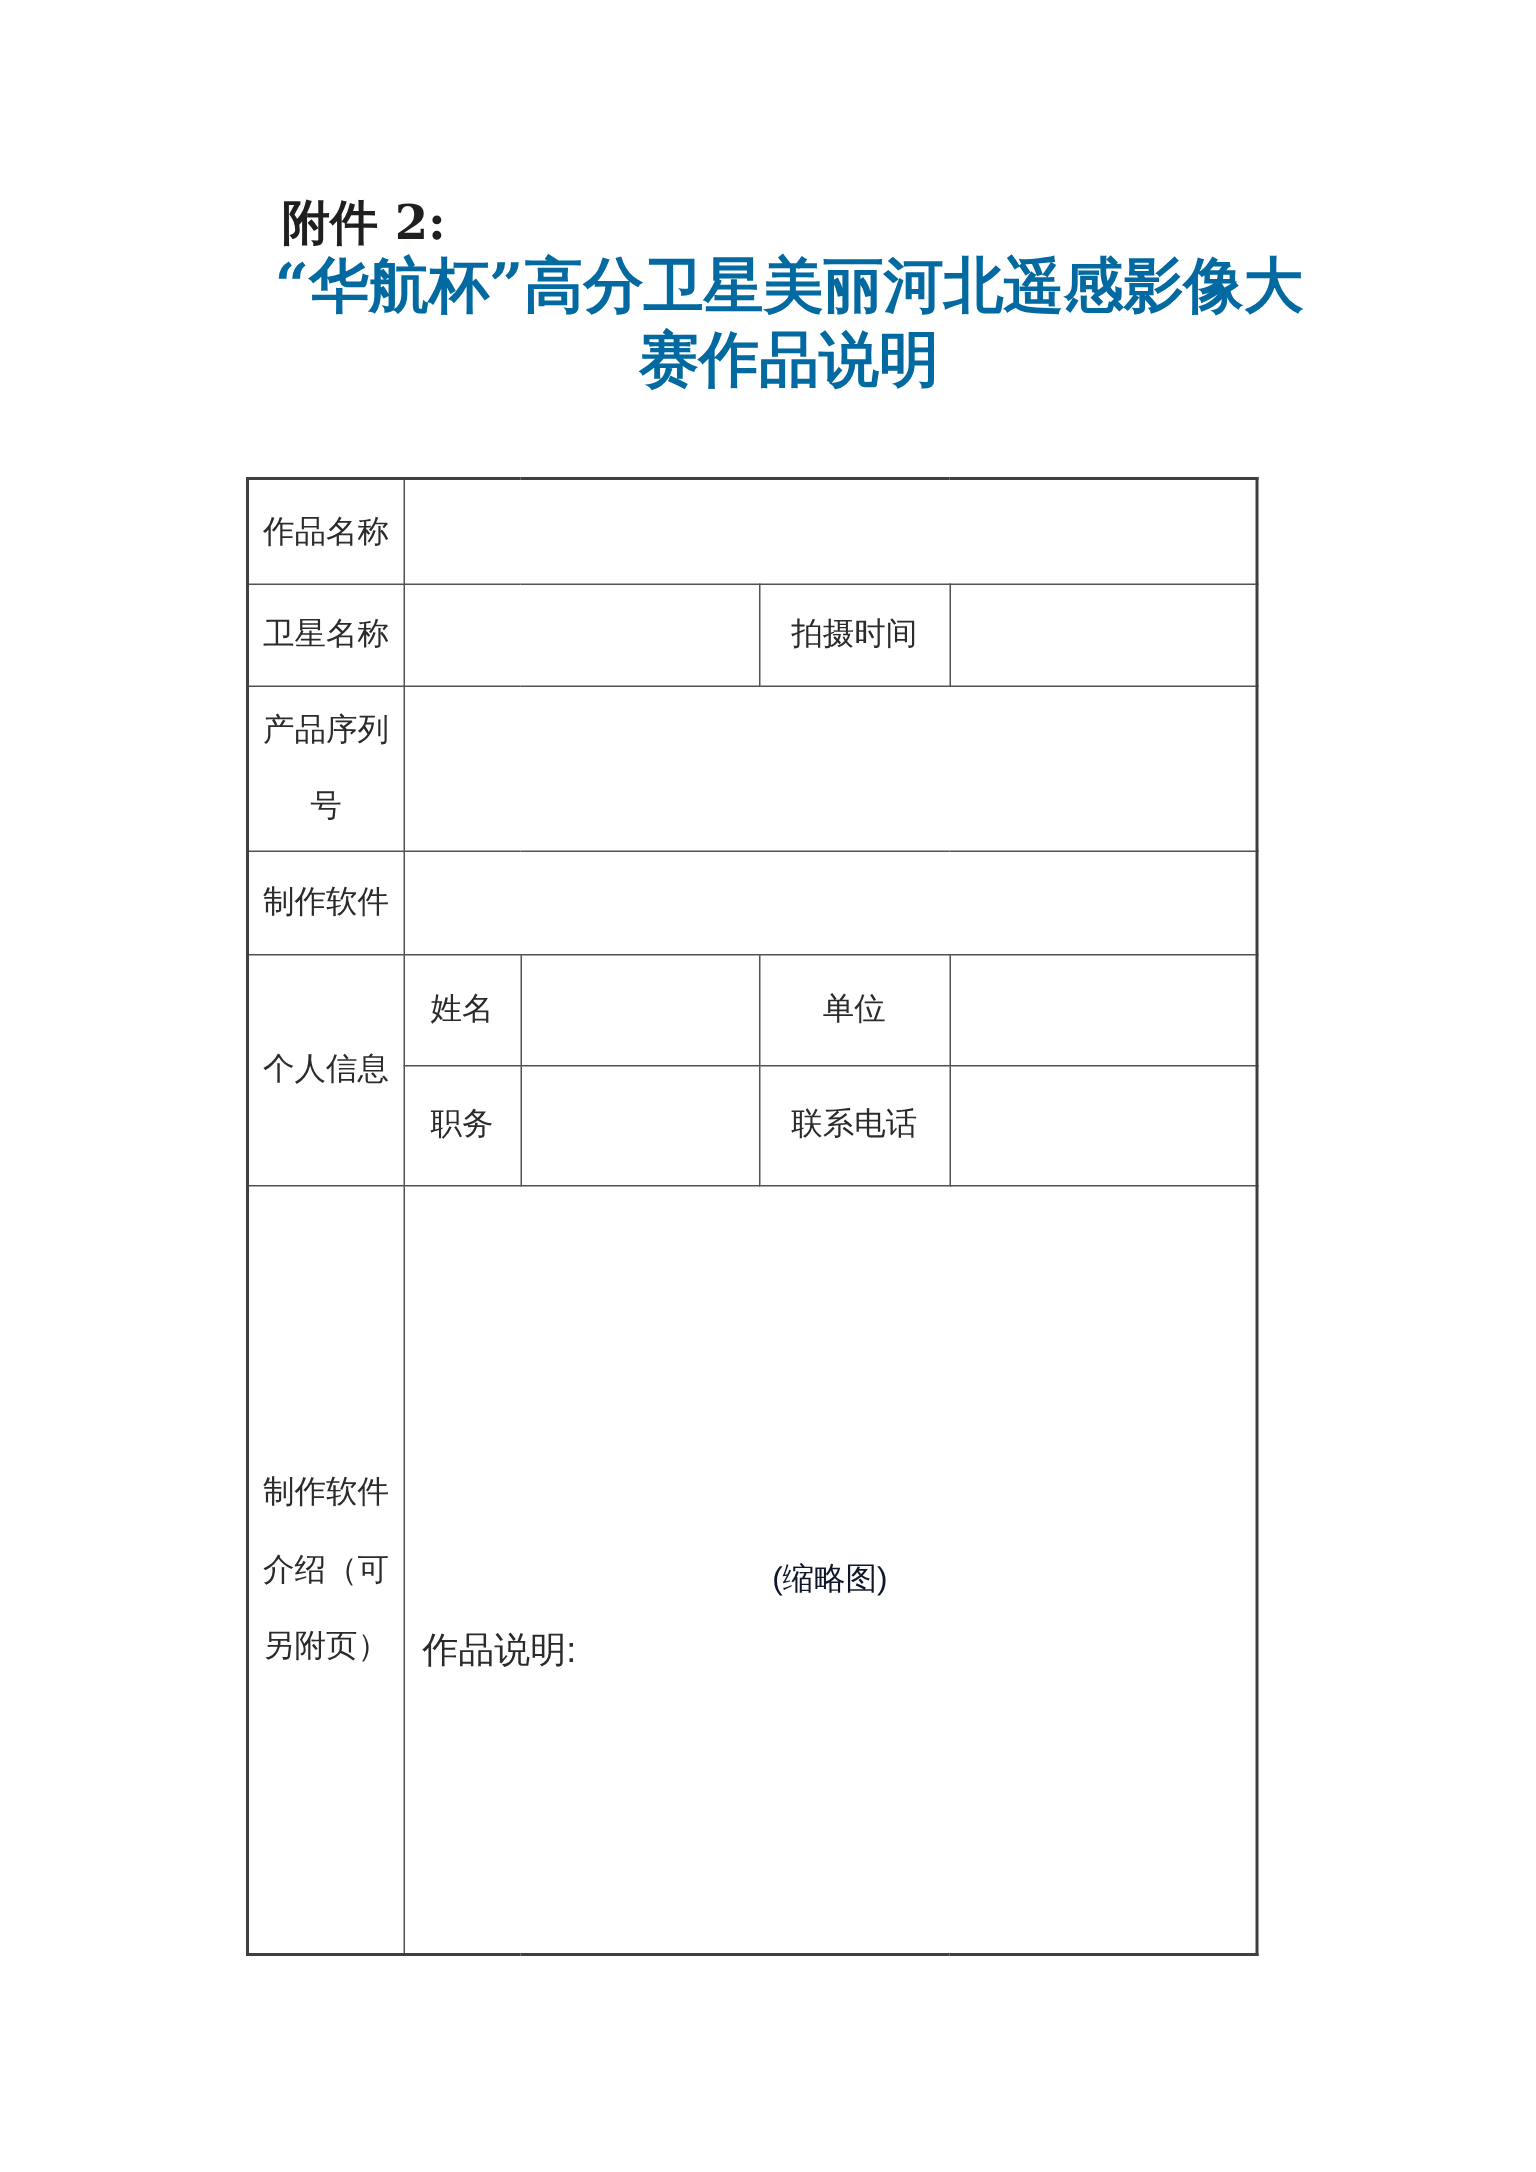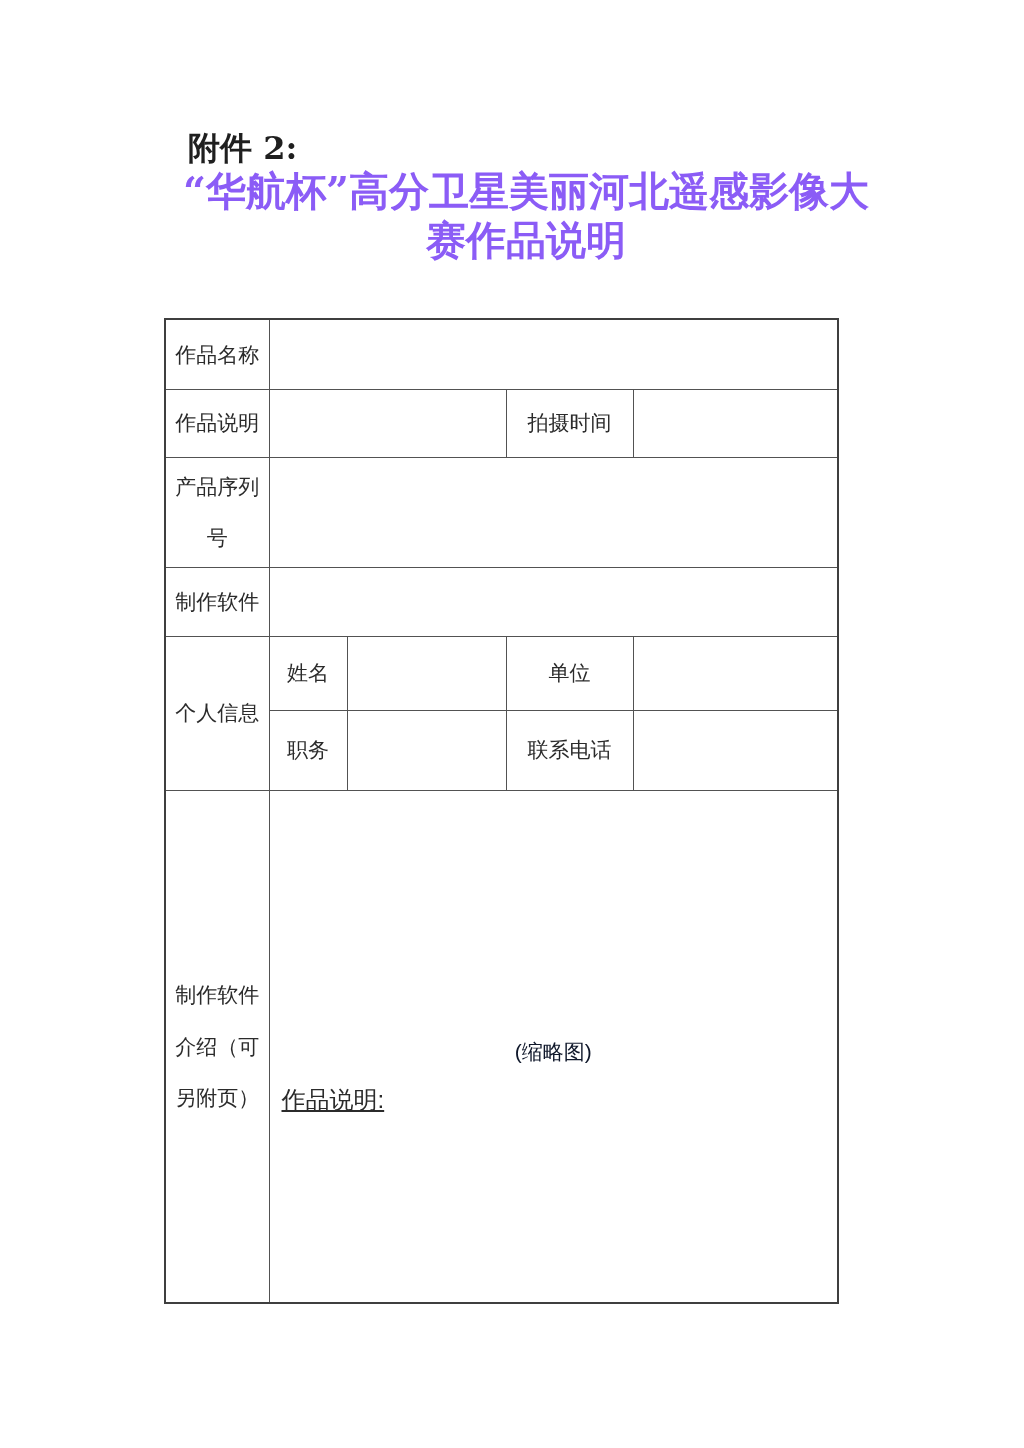--- a/index.html
+++ b/index.html
@@ -26,21 +26,21 @@
     position: absolute;
     left: 126px;
     top: 167px;
     width: 800px;
     text-align: center;
     font-family: "DejaVu Serif", serif;
     font-weight: bold;
     font-size: 40px;
     line-height: 1.22;
     white-space: pre-line;
-    color: #8b5cf6;
+    color: #0369a1;
   }
   table.form-table {
     position: absolute;
     left: 164px;
     top: 318px;
     width: 673px;
     border-collapse: collapse;
     table-layout: fixed;
     border: 2px solid #3f3f3f;
   }
@@ -76,21 +76,20 @@
     text-align: center;
     font-size: 21px;
     color: #0f172a;
   }
   .desc-label {
     position: absolute;
     top: 293px;
     left: 12px;
     font-size: 24px;
     color: #2b2b2b;
-    text-decoration: underline;
   }
 </style>
 </head>
 <body>
 
 <div class="page">
 
   <div class="attachment-label">附件 2:</div>
 
   <h1 class="doc-title">“华航杯”高分卫星美丽河北遥感影像大
@@ -104,21 +103,21 @@
       <col style="width:127px">
       <col style="width:205px">
     </colgroup>
     <tbody>
       <tr class="r1">
         <td class="label">作品名称</td>
         <td class="value" colspan="4"></td>
       </tr>
 
       <tr class="r2">
-        <td class="label">作品说明</td>
+        <td class="label">卫星名称</td>
         <td class="value" colspan="2"></td>
         <td class="label">拍摄时间</td>
         <td class="value"></td>
       </tr>
 
       <tr class="r3">
         <td class="label">产品序列
 号</td>
         <td class="value" colspan="4"></td>
       </tr>

